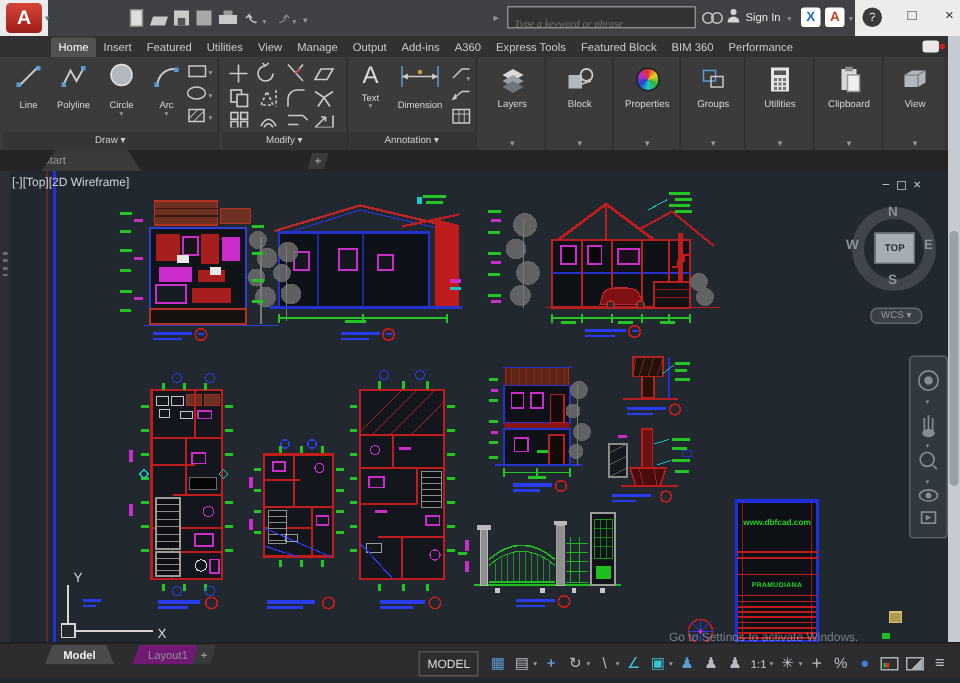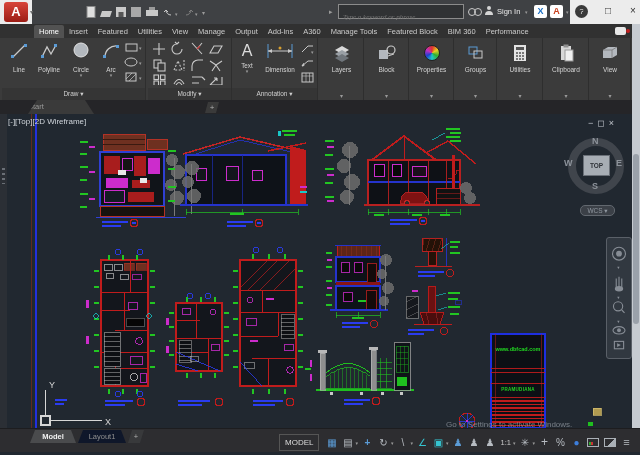--- a/index.html
+++ b/index.html
@@ -85,21 +85,21 @@
   .left-grip{position:absolute;left:2px;top:54px;width:3px;height:16px;
     background:repeating-linear-gradient(#6a6f76 0 2px,transparent 2px 5px)}
   
   .vscroll{position:absolute;right:0;top:24px;width:8px;height:404px;background:#c6cbd1}
   .vthumb{position:absolute;left:1px;top:130px;width:6px;height:170px;background:#9aa1aa;border-radius:3px}
   
   .statusbar{position:absolute;left:0;top:428px;width:640px;height:24px;background:#2d2d30;border-top:1px solid #1d1d1f}
   .mtab{position:absolute;top:1px;height:13px;font-size:7.5px;text-align:center;line-height:13px;
     clip-path:polygon(5px 0,calc(100% - 5px) 0,100% 100%,0 100%)}
   .mtab.modelt{left:30px;width:46px;background:#4a4b4d;color:#f0f0f0;font-weight:bold}
-  .mtab.layoutt{left:78px;width:48px;background:#0f172a;color:#909090}
+  .mtab.layoutt{left:88px;width:48px;background:#701a75;color:#909090}
   .mtab.plust{left:128px;width:16px;background:#38393b;color:#b0b0b0;clip-path:polygon(4px 0,100% 0,calc(100% - 4px) 100%,0 100%)}
   .sicons{position:absolute;right:6px;top:3px;height:21px;display:flex;align-items:center;gap:1px}
   .model-btn{color:#dcdcdc;font-size:8px;border:1px solid #555;padding:3px 5px;margin-right:4px}
   .si{display:inline-block;width:15px;text-align:center;font-size:10px;color:#b7bcc2;line-height:19px}
   .si.blue{color:#5b9bd5}.si.cyan{color:#35c4d0}.si.bluefill{color:#3d7edb}
   .car{font-size:5px;color:#9a9a9a;margin:0 1px 0 -1px}
   .scale-txt{color:#c9c9c9;font-size:7.5px;padding:0 2px}
   .mon-ico{display:inline-block;width:12px;height:9px;border:1px solid #aab0b6;position:relative;margin:0 2px}
   .mon-ico::after{content:"";position:absolute;left:1px;bottom:1px;width:4px;height:3px;
     background:linear-gradient(90deg,#2faa2f 50%,#cc3333 50%)}
@@ -150,21 +150,21 @@
   <div class="rtabs">
     <span class="rtab active">Home</span>
     <span class="rtab">Insert</span>
     <span class="rtab">Featured</span>
     <span class="rtab">Utilities</span>
     <span class="rtab">View</span>
     <span class="rtab">Manage</span>
     <span class="rtab">Output</span>
     <span class="rtab">Add-ins</span>
     <span class="rtab">A360</span>
-    <span class="rtab">Manage Tools</span>
+    <span class="rtab">Express Tools</span>
     <span class="rtab">Featured Block</span>
     <span class="rtab">BIM 360</span>
     <span class="rtab">Performance</span>
     <span class="tab-end-icon"></span>
   </div>
   <div class="rpanels">
 
     <div class="panel" style="left:2px;width:144px">
       <div class="btool" style="left:2px">
         <svg width="20" height="20">

